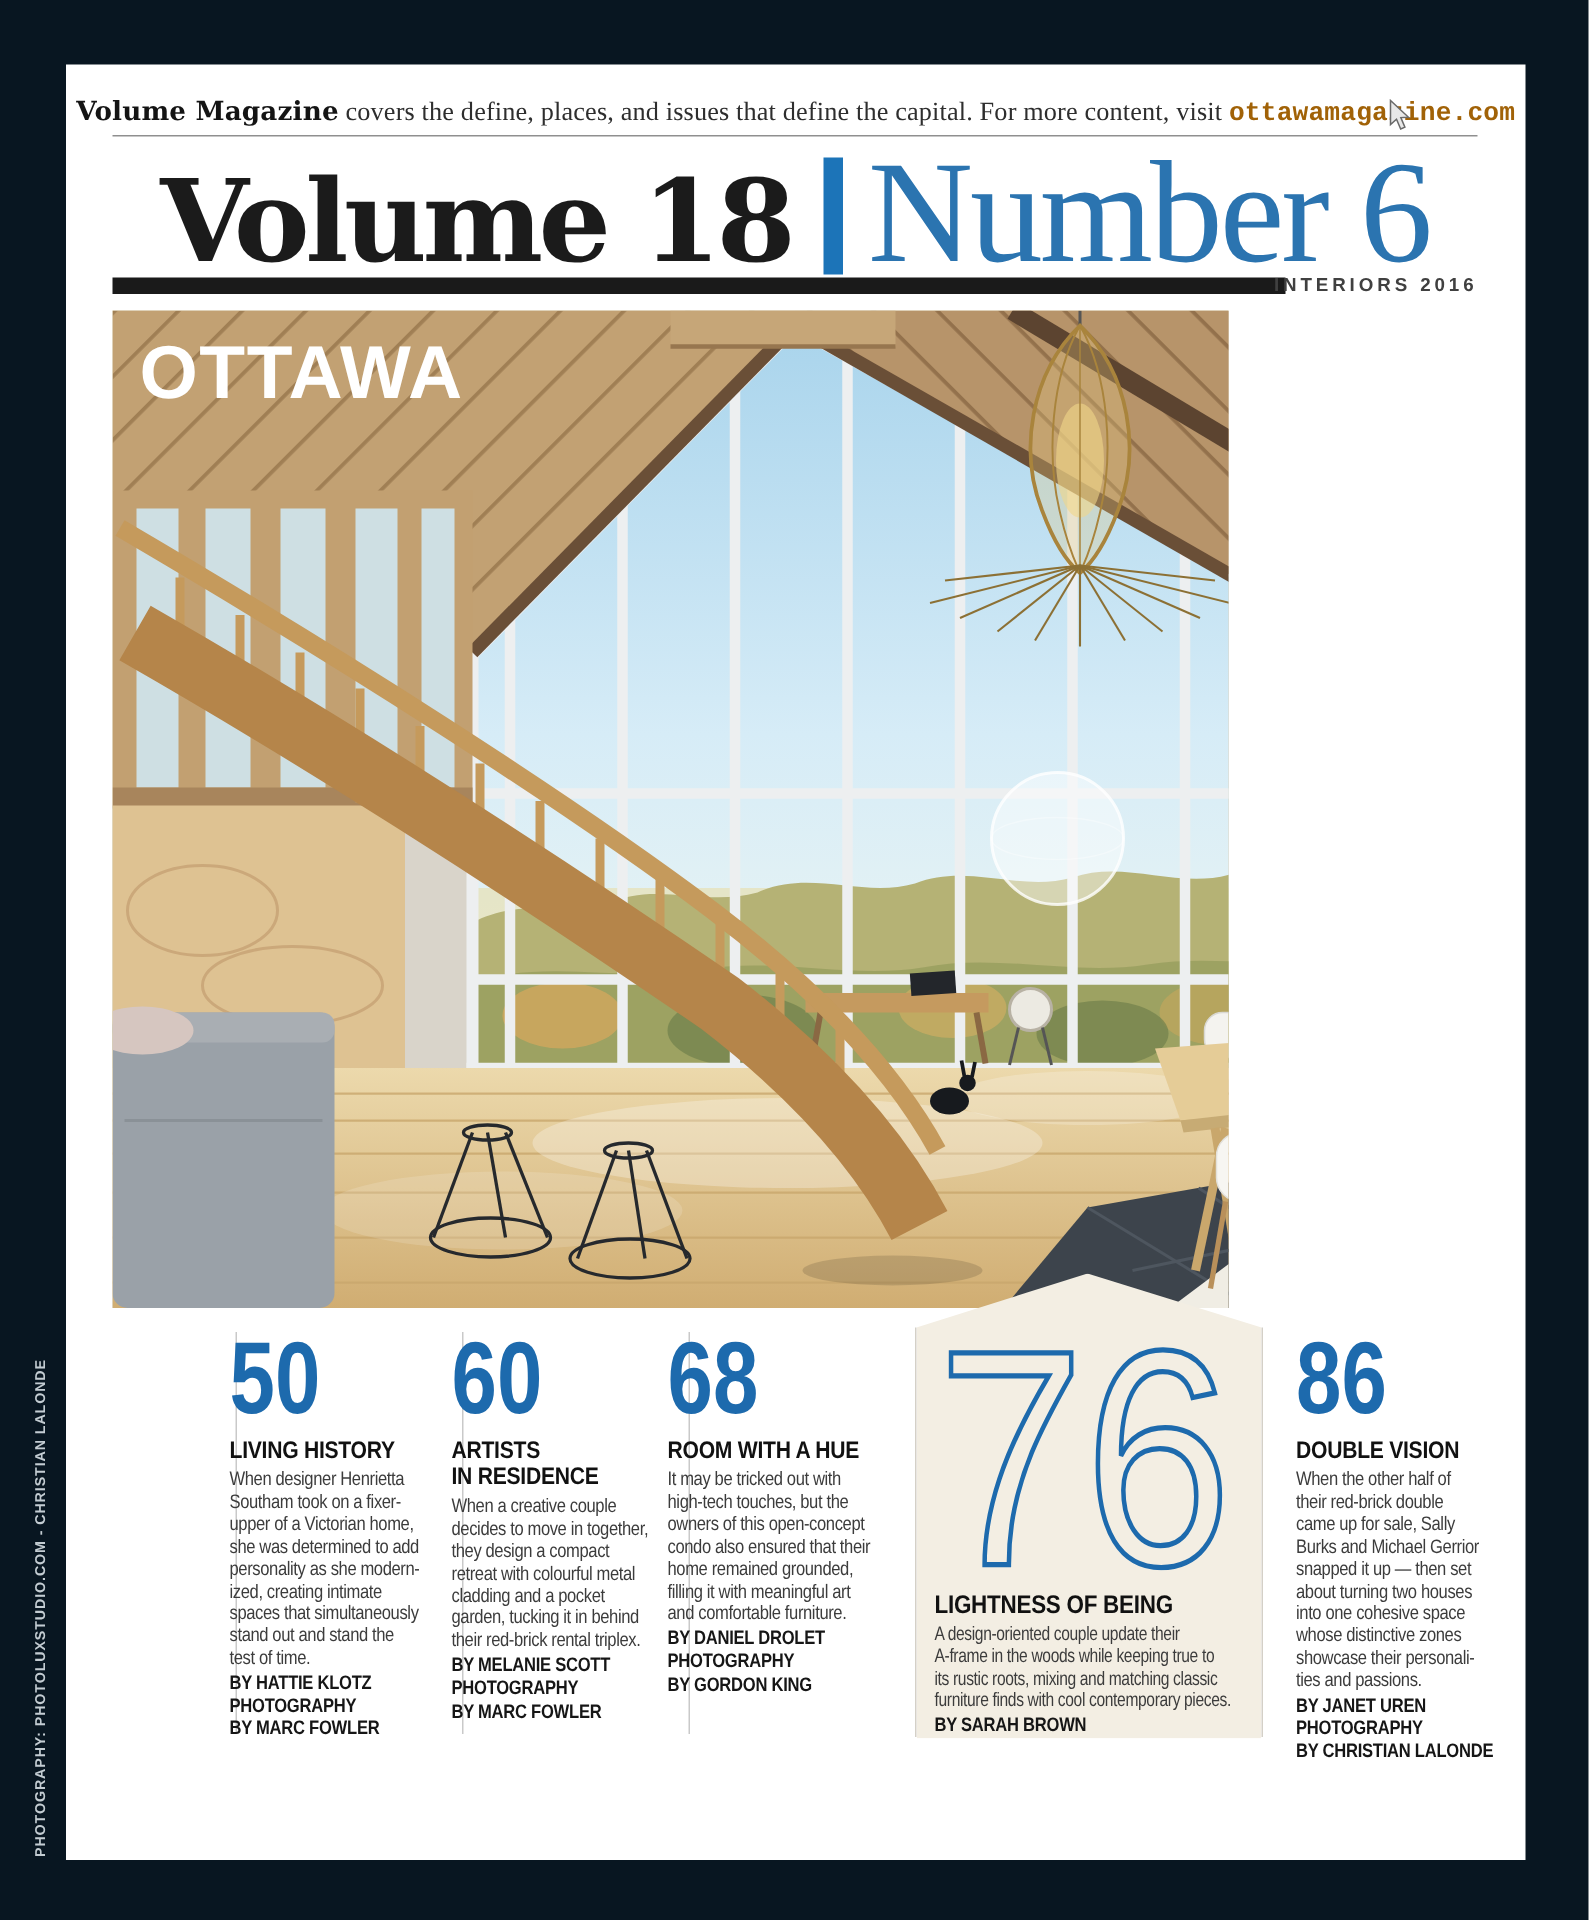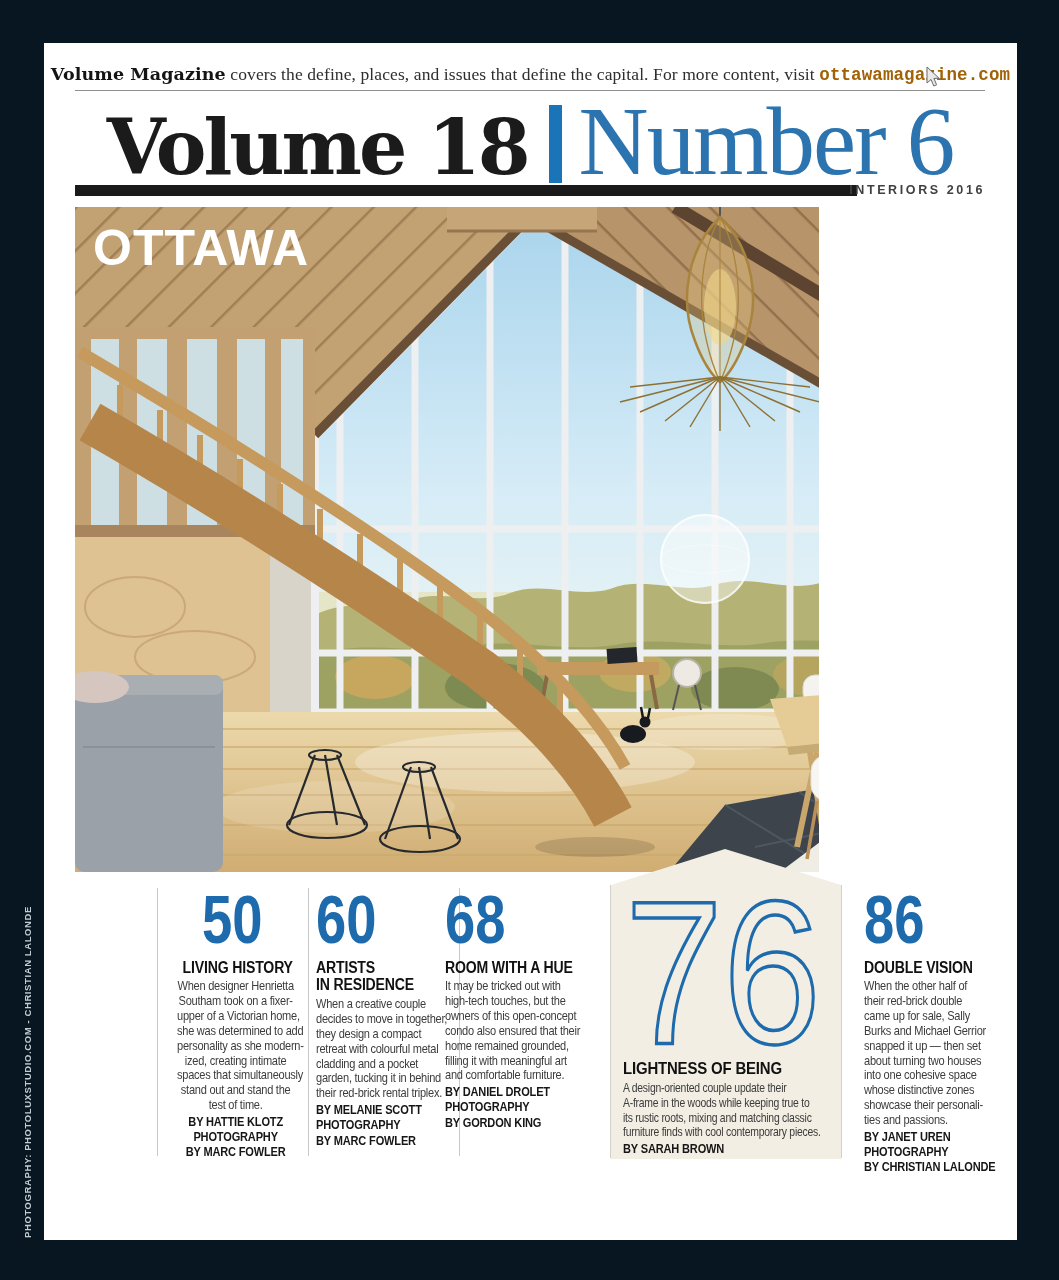--- a/index.html
+++ b/index.html
@@ -295,28 +295,28 @@
       </g>
 
       <text x="18" y="58" font-family="Liberation Sans, sans-serif" font-weight="bold" font-size="50" letter-spacing="1" fill="#ffffff">OTTAWA</text>
     </svg>
   </div>
 
   <div class="vdiv" style="left:113px;"></div>
   <div class="vdiv" style="left:264px;"></div>
   <div class="vdiv" style="left:415px;"></div>
 
-  <div class="col" style="left:133px;width:138px;text-align:center;">
+  <div class="col" style="left:109px;width:138px;">
     <div class="num">50</div>
     <h3 class="atitle">LIVING HISTORY</h3>
     <p class="abody">When designer Henrietta<br>Southam took on a fixer-<br>upper of a Victorian home,<br>she was determined to add<br>personality as she modern-<br>ized, creating intimate<br>spaces that simultaneously<br>stand out and stand the<br>test of time.</p>
     <p class="abyline">BY HATTIE KLOTZ<br>PHOTOGRAPHY<br>BY MARC FOWLER</p>
   </div>
 
-  <div class="col" style="left:272px;width:138px;">
+  <div class="col" style="left:257px;width:138px;">
     <div class="num">60</div>
     <h3 class="atitle">ARTISTS<br>IN RESIDENCE</h3>
     <p class="abody">When a creative couple<br>decides to move in together,<br>they design a compact<br>retreat with colourful metal<br>cladding and a pocket<br>garden, tucking it in behind<br>their red-brick rental triplex.</p>
     <p class="abyline">BY MELANIE SCOTT<br>PHOTOGRAPHY<br>BY MARC FOWLER</p>
   </div>
 
   <div class="col" style="left:401px;width:140px;">
     <div class="num">68</div>
     <h3 class="atitle">ROOM WITH A HUE</h3>
     <p class="abody">It may be tricked out with<br>high-tech touches, but the<br>owners of this open-concept<br>condo also ensured that their<br>home remained grounded,<br>filling it with meaningful art<br>and comfortable furniture.</p>

